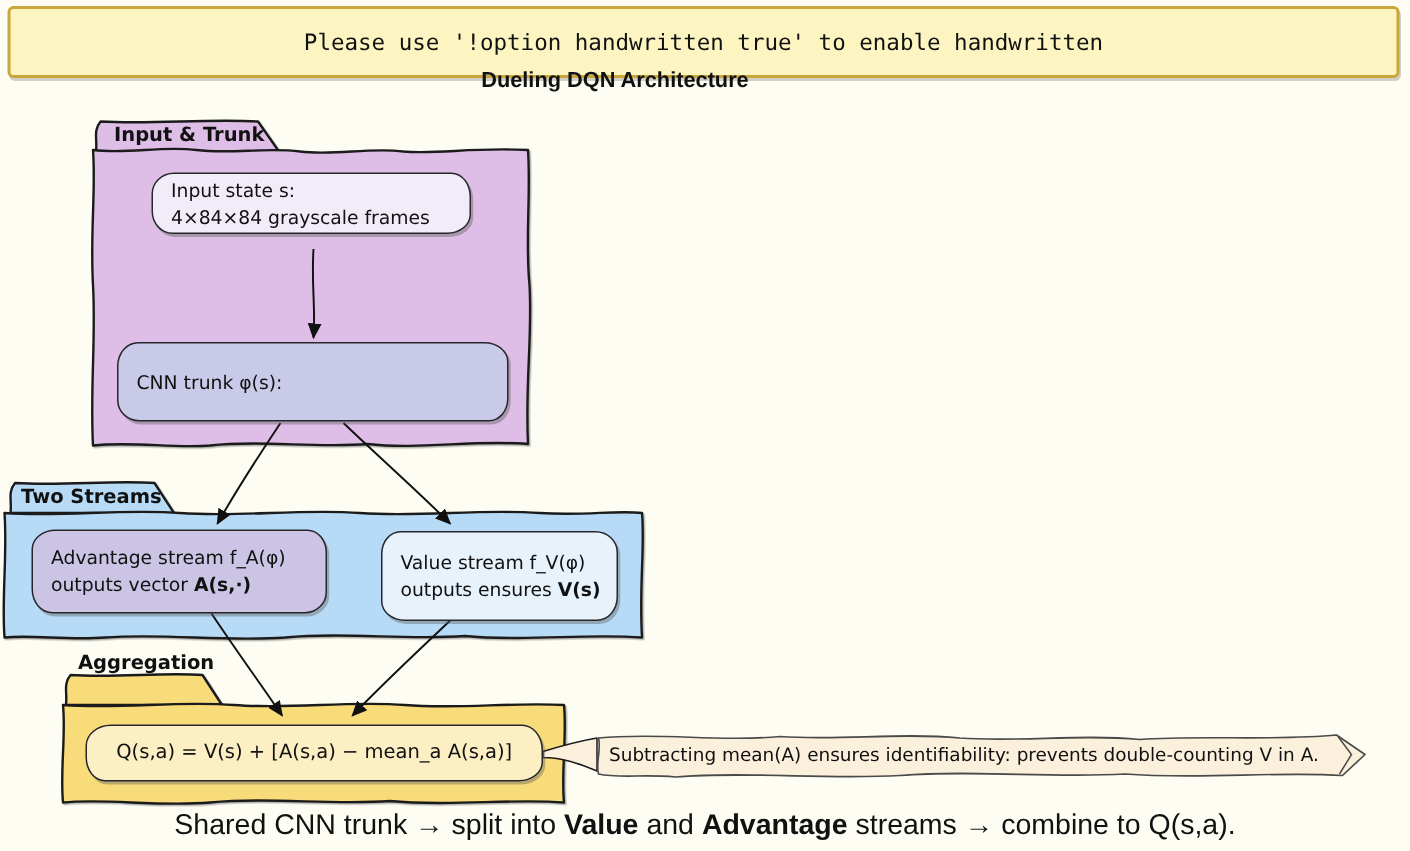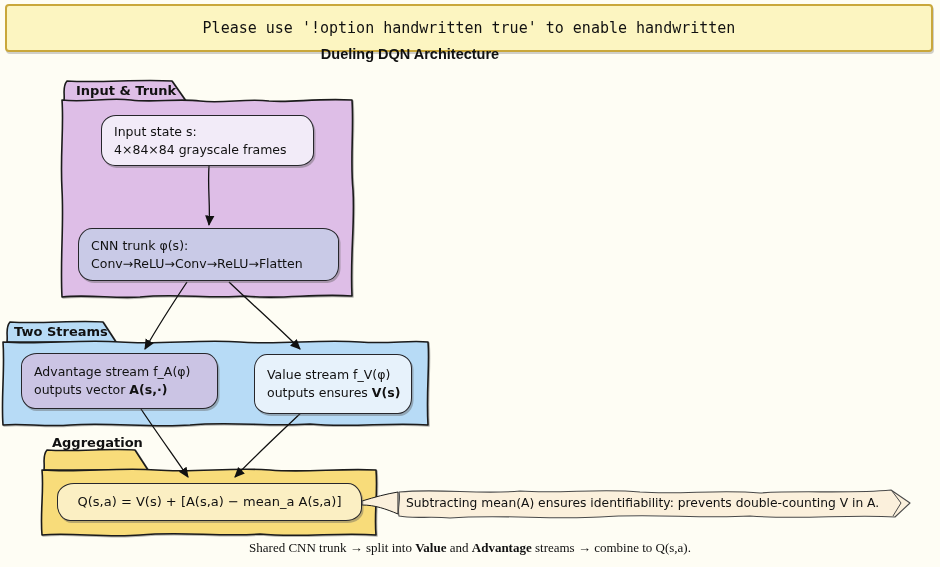--- a/index.html
+++ b/index.html
@@ -17,40 +17,40 @@
     font-family:"DejaVu Sans Mono",monospace;font-size:15px;line-height:14px;
     white-space:nowrap;overflow:hidden;text-align:center;
   }
   
   .title{
     left:0;top:46px;width:820px;text-align:center;
     font-family:"Liberation Sans",sans-serif;font-weight:bold;font-size:14.5px;
   }
   .caption{
     left:0;top:540px;width:940px;text-align:center;
-    font-family:Liberation Serif, serif;font-size:13px;
+    font-family:Liberation Sans, sans-serif;font-size:19px;
   }
   
   svg.canvas{left:0;top:0;width:940px;height:567px;}
   .shape{stroke:#1b1b1b;stroke-width:1.6;stroke-linejoin:round;
          filter:drop-shadow(1.5px 1.5px 0.3px rgba(90,90,90,.45));}
   .arrow{stroke:#111;stroke-width:1.3;fill:none;}
   .notefold{stroke:#4a4a4a;stroke-width:1;fill:none;}
   
   .tab-label{
     font-weight:bold;font-size:13px;line-height:18px;white-space:nowrap;
   }
   
   .node{
     border:1.3px solid #26262b;box-sizing:border-box;
     display:flex;flex-direction:column;justify-content:center;
     padding:4px 12px;font-size:12.5px;line-height:18px;white-space:nowrap;
     box-shadow:1.5px 2px 0 rgba(90,90,90,.4);
   }
-  .n-input{left:101px;top:115px;width:213px;height:51px;background:#F2EBF8;
+  .n-input{left:101px;top:115px;width:213px;height:41px;background:#F2EBF8;
            border-radius:15px 13px 16px 14px/14px 16px 13px 15px;}
   .n-cnn{left:78px;top:228px;width:261px;height:53px;background:#C9CAE7;
          border-radius:14px 16px 13px 15px/16px 13px 15px 14px;}
   .n-adv{left:21px;top:353px;width:197px;height:56px;background:#CBC4E4;
          border-radius:16px 13px 15px 14px/13px 15px 14px 16px;}
   .n-val{left:254px;top:354px;width:158px;height:60px;background:#E7F2FB;
          border-radius:13px 15px 14px 16px/15px 14px 16px 13px;}
   .n-q{left:57px;top:483px;width:305px;height:38px;background:#FBEFC3;
        align-items:center;text-align:right;font-size:13px;
        border-radius:17px 14px 16px 13px/14px 17px 13px 16px;}
@@ -110,21 +110,20 @@
 <div class="abs tab-label" style="left:14px;top:323px;">Two Streams</div>
 <div class="abs tab-label" style="left:52px;top:434px;">Aggregation</div>
 
 <div class="abs node n-input">
   <div>Input state s:</div>
   <div>4×84×84 grayscale frames</div>
 </div>
 
 <div class="abs node n-cnn">
   <div>CNN trunk φ(s):</div>
-  <div>Conv→ReLU→Conv→ReLU→Flatten</div>
 </div>
 
 <div class="abs node n-adv">
   <div>Advantage stream f_A(φ)</div>
   <div><span>outputs vector </span><b>A(s,·)</b></div>
 </div>
 
 <div class="abs node n-val">
   <div>Value stream f_V(φ)</div>
   <div><span>outputs ensures </span><b>V(s)</b></div>

